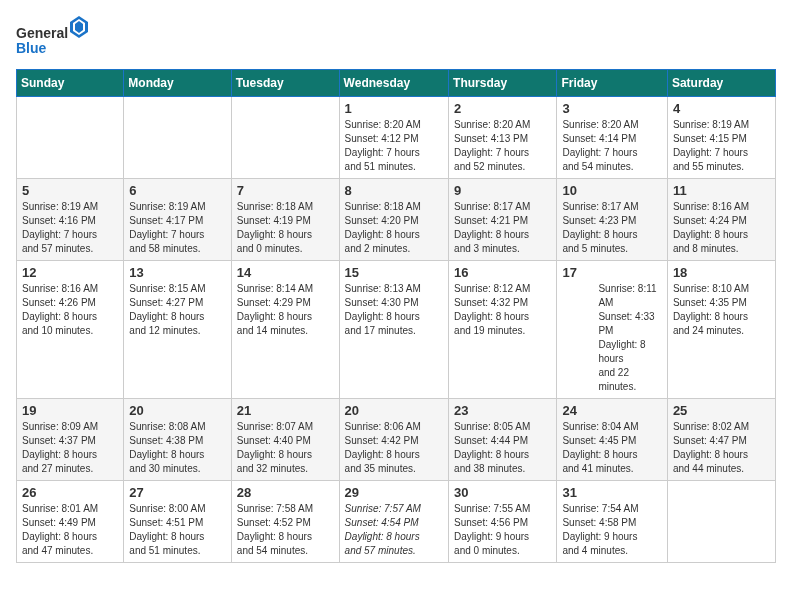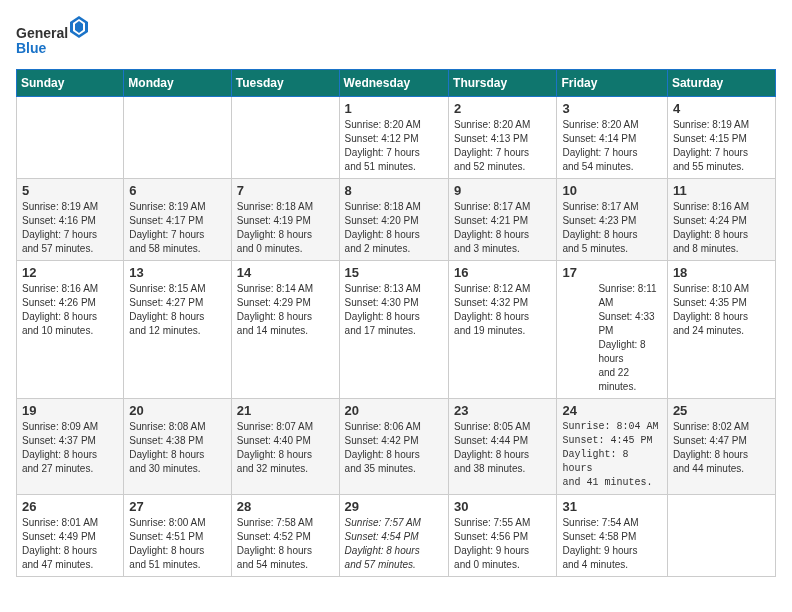--- a/index.html
+++ b/index.html
@@ -280,21 +280,21 @@
         </td>
         <td>
           <div class="day-num">23</div>
           <div class="day-info" style="white-space: pre-line;">Sunrise: 8:05 AM
 Sunset: 4:44 PM
 Daylight: 8 hours
 and 38 minutes.</div>
         </td>
         <td>
           <div class="day-num">24</div>
-          <div class="day-info" style="white-space: pre-line; font-family: Liberation Mono, monospace;">Sunrise: 8:04 AM
+          <div class="day-info" style="white-space: pre-line;">Sunrise: 8:04 AM
 Sunset: 4:45 PM
 Daylight: 8 hours
 and 41 minutes.</div>
         </td>
         <td>
           <div class="day-num">25</div>
           <div class="day-info" style="white-space: pre-line;">Sunrise: 8:02 AM
 Sunset: 4:47 PM
 Daylight: 8 hours
 and 44 minutes.</div>

